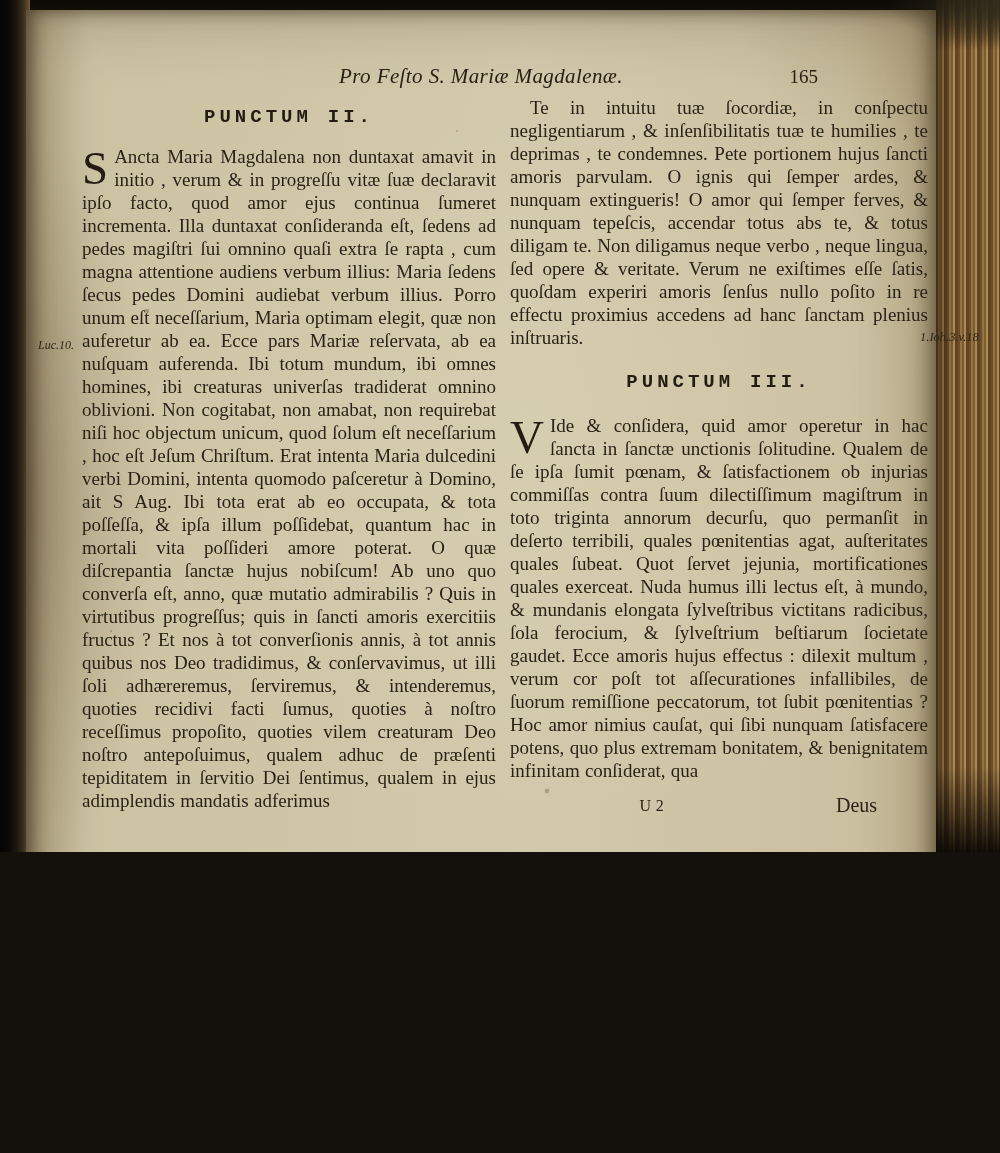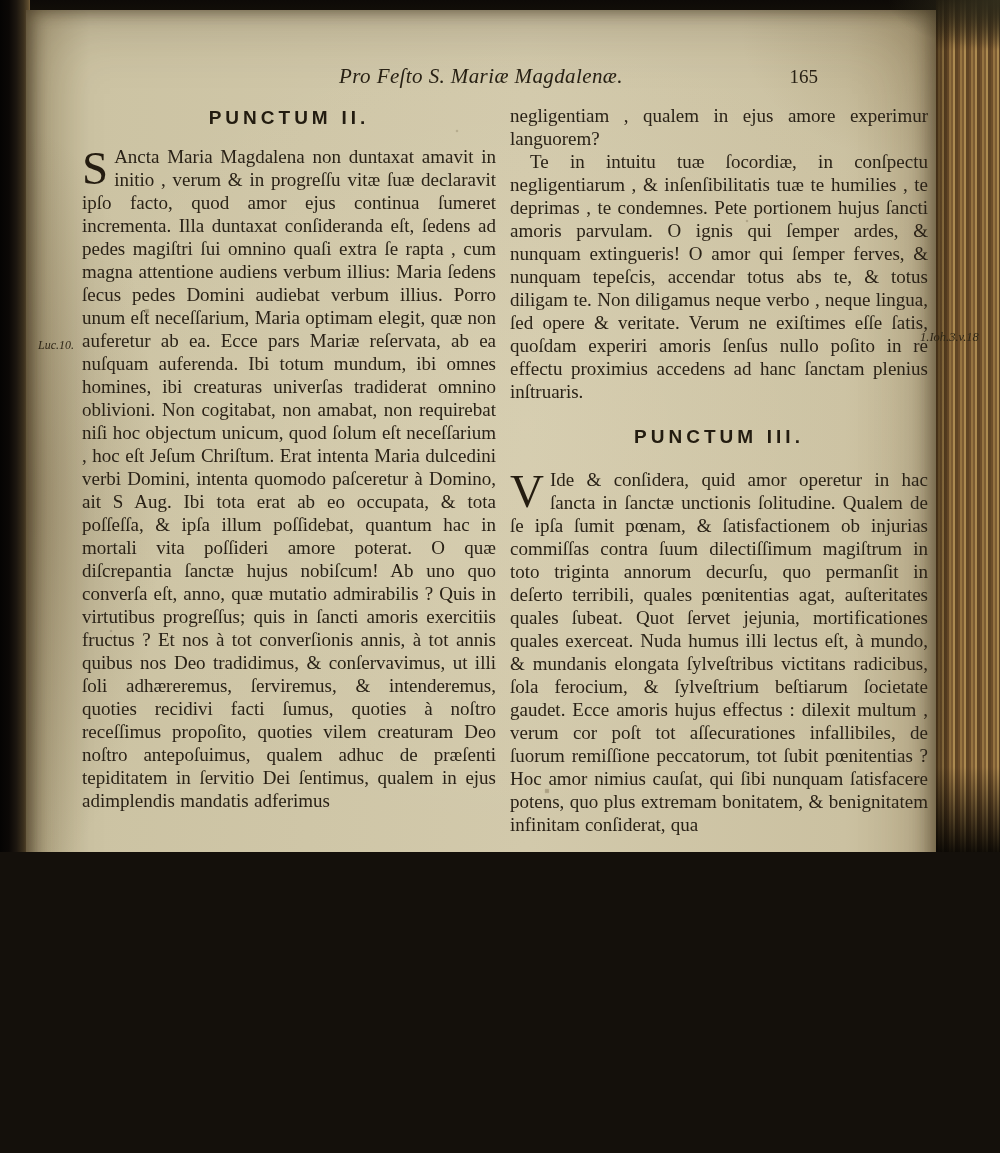--- a/index.html
+++ b/index.html
@@ -70,21 +70,21 @@
   .columns {
     position:absolute; left:56px; top:86px; display:flex; gap:14px;
     color:#2a2217;
   }
   .col { font-size:19px; line-height:23px; text-align:justify; word-spacing:.5px; }
   .col-left  { width:414px; }
   .col-right { width:418px; }
 
   .punctum {
     font-weight:bold; font-size:19px; letter-spacing:4px;
-    text-align:center; color:#231c10; font-family:Liberation Sans, sans-serif;
+    text-align:center; color:#231c10; font-family:Liberation Mono, monospace;
   }
   .punctum.first { margin:10px 0 16px 0; }
   .punctum.second { margin:22px 0 20px 0; }
 
   .body-par { text-align:justify; }
   .mt8 { margin-top:8px; }
   .indent { text-indent:20px; }
   .it { }
 
   .dropcap {
@@ -117,21 +117,20 @@
     </div>
 
     <div class="columns">
 
       <div class="col col-left">
         <h2 class="punctum first">PUNCTUM II.</h2>
         <p class="body-par"><span class="dropcap">S</span><span><span>Ancta Maria Magdalena non duntaxat amavit in initio , verum &amp; in progreſſu vitæ ſuæ declaravit ipſo facto, quod amor ejus continua ſumeret incrementa. Illa duntaxat conſideranda eſt, ſedens ad pedes magiſtri ſui omnino quaſi extra ſe rapta , cum magna attentione audiens verbum illius: </span><span class="it">Maria ſedens ſecus pedes Domini audiebat verbum illius. Porro unum eſt neceſſarium, Maria optimam elegit, quæ non auferetur ab ea. </span><span>Ecce pars Mariæ reſervata, ab ea nuſquam auferenda. Ibi totum mundum, ibi omnes homines, ibi creaturas univerſas tradiderat omnino oblivioni. Non cogitabat, non amabat, non requirebat niſi hoc objectum unicum, quod ſolum eſt neceſſarium , hoc eſt Jeſum Chriſtum. </span><span class="it">Erat intenta Maria dulcedini verbi Domini, intenta quomodo paſceretur à Domino, </span><span>ait S Aug. Ibi tota erat ab eo occupata, &amp; tota poſſeſſa, &amp; ipſa illum poſſidebat, quantum hac in mortali vita poſſideri amore poterat. O quæ diſcrepantia ſanctæ hujus nobiſcum! Ab uno quo converſa eſt, anno, quæ mutatio admirabilis ? Quis in virtutibus progreſſus; quis in ſancti amoris exercitiis fructus ? Et nos à tot converſionis annis, à tot annis quibus nos Deo tradidimus, &amp; conſervavimus, ut illi ſoli adhæreremus, ſerviremus, &amp; intenderemus, quoties recidivi facti ſumus, quoties à noſtro receſſimus propoſito, quoties vilem creaturam Deo noſtro antepoſuimus, qualem adhuc de præſenti tepiditatem in ſervitio Dei ſentimus, qualem in ejus adimplendis mandatis adferimus</span></span></p>
       </div>
 
       <div class="col col-right">
-        <p class="body-par mt8"><span>negligentiam , qualem in ejus amore experimur languorem?</span></p>
         <p class="body-par indent"><span>Te in intuitu tuæ ſocordiæ, in conſpectu negligentiarum , &amp; inſenſibilitatis tuæ te humilies , te deprimas , te condemnes. Pete portionem hujus ſancti amoris parvulam. </span><span class="it">O ignis qui ſemper ardes, &amp; nunquam extingueris! O amor qui ſemper ferves, &amp; nunquam tepeſcis, accendar totus abs te, &amp; totus diligam te. Non diligamus neque verbo , neque lingua, ſed opere &amp; veritate. </span><span>Verum ne exiſtimes eſſe ſatis, quoſdam experiri amoris ſenſus nullo poſito in re effectu proximius accedens ad hanc ſanctam plenius inſtruaris.</span></p>
         <h2 class="punctum second">PUNCTUM III.</h2>
         <p class="body-par"><span class="dropcap">V</span><span><span>Ide &amp; conſidera, quid amor operetur in hac ſancta in ſanctæ unctionis ſolitudine. Qualem de ſe ipſa ſumit pœnam, &amp; ſatisfactionem ob injurias commiſſas contra ſuum dilectiſſimum magiſtrum in toto triginta annorum decurſu, quo permanſit in deſerto terribili, quales pœnitentias agat, auſteritates quales ſubeat. Quot ſervet jejunia, mortificationes quales exerceat. Nuda humus illi lectus eſt, à mundo, &amp; mundanis elongata ſylveſtribus victitans radicibus, ſola ferocium, &amp; ſylveſtrium beſtiarum ſocietate gaudet. Ecce amoris hujus effectus : </span><span class="it">dilexit multum , </span><span>verum cor poſt tot aſſecurationes infallibiles, de ſuorum remiſſione peccatorum, tot ſubit pœnitentias ? Hoc amor nimius cauſat, qui ſibi nunquam ſatisfacere potens, quo plus extremam bonitatem, &amp; benignitatem infinitam conſiderat, qua</span></span></p>
         <div class="sig-row">
           <span class="signature">U 2</span>
           <span class="catchword">Deus</span>
         </div>
       </div>
 
     </div>

